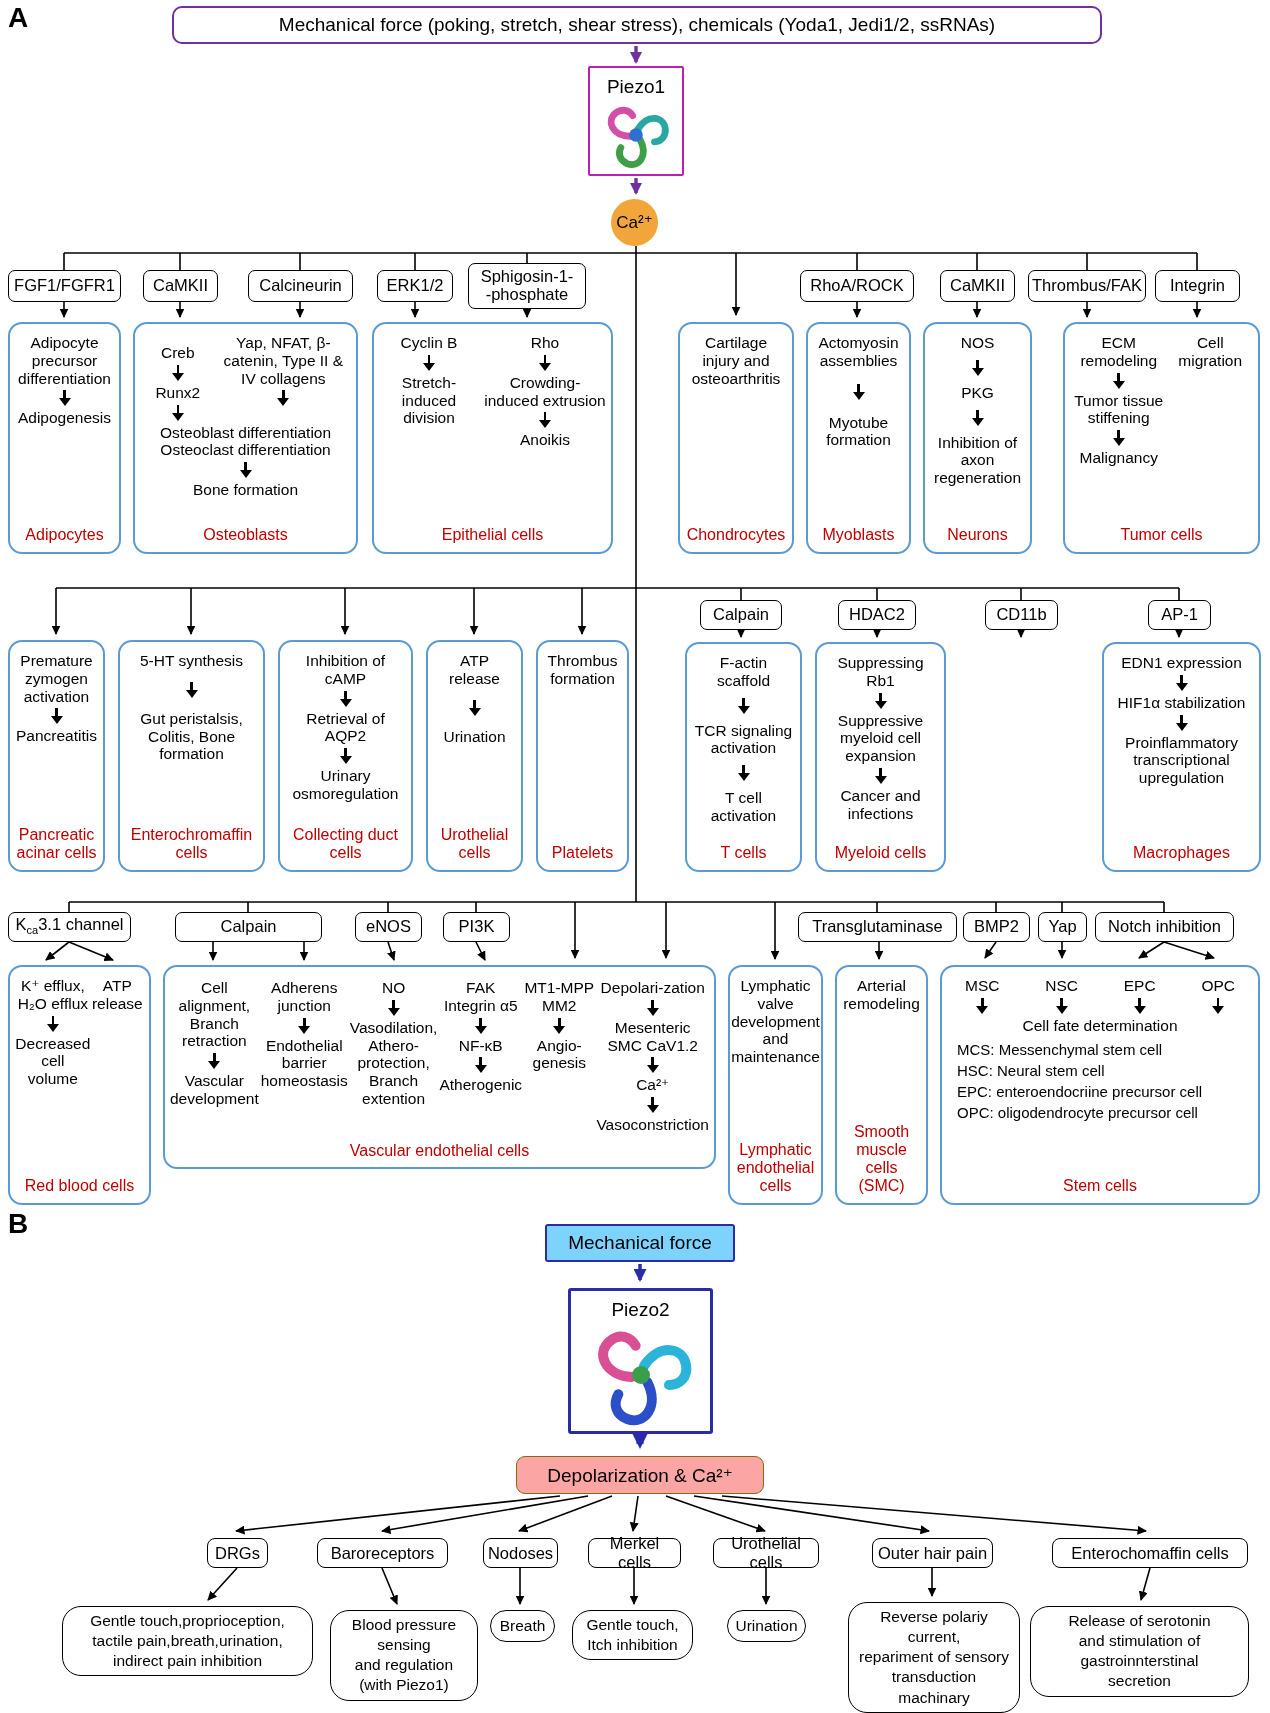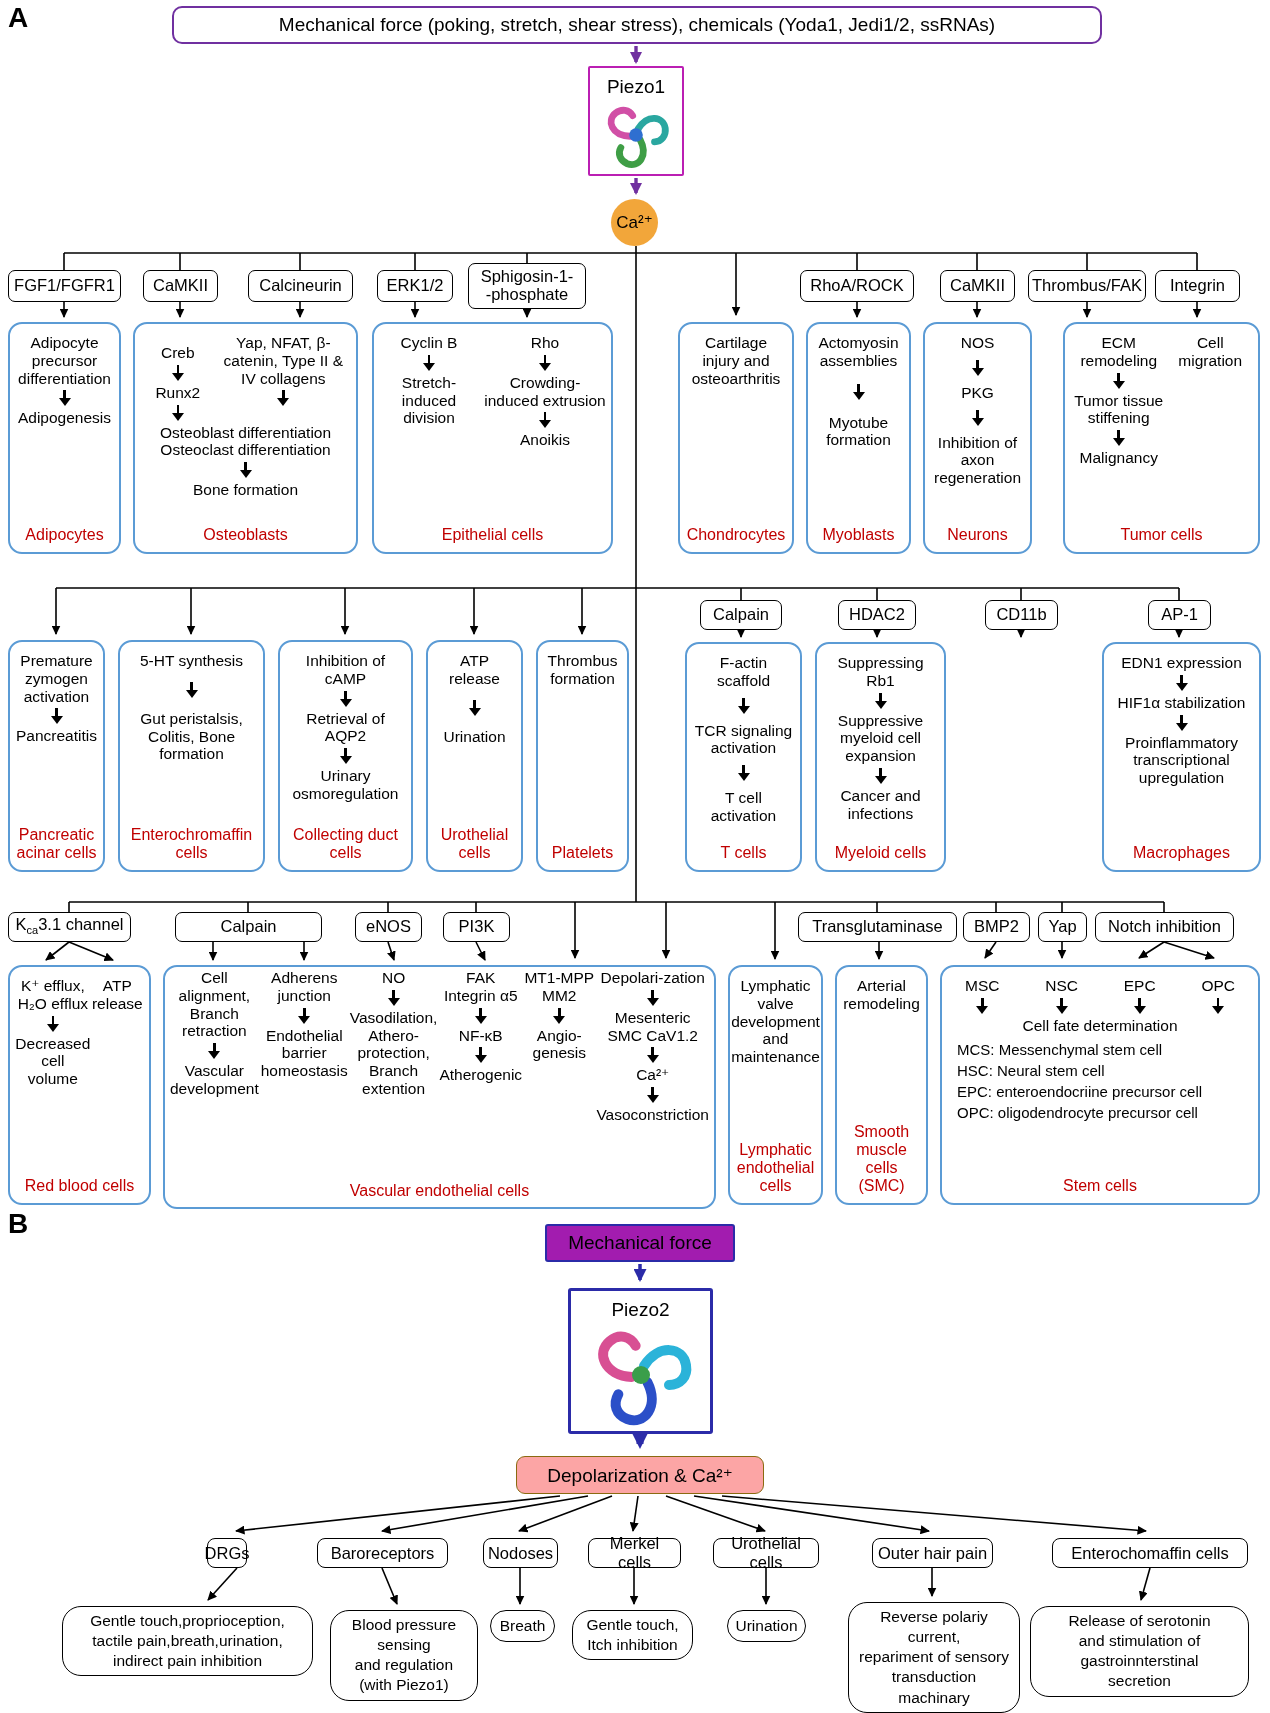--- a/index.html
+++ b/index.html
@@ -19,21 +19,21 @@
 .step{text-align:center;font-size:15.5px;line-height:1.15}
 .cell-label{color:#c00000;font-size:16px;text-align:center;margin-top:auto;padding-top:4px;line-height:1.12}
 .darr{display:block;width:13px;height:16px;position:relative;margin:3px auto;flex:none}
 .darr::before{content:"";position:absolute;left:5.2px;top:0;width:2.6px;height:9px;background:#000}
 .darr::after{content:"";position:absolute;left:.5px;top:8px;border-left:6px solid transparent;border-right:6px solid transparent;border-top:8.5px solid #000}
 .pre{white-space:pre-line}
 .colrow{display:flex;width:100%;justify-content:space-between;align-items:flex-start}
 .col{display:flex;flex-direction:column;align-items:center}
 .legend{width:100%;padding:6px 10px 0;display:flex;flex-direction:column;gap:3px}
 .legend-line{font-size:15px;text-align:left;line-height:1.2}
-.mech-box{border:2.6px solid #2b2ba8;border-radius:3px;display:flex;align-items:center;justify-content:center;font-size:19px;background:#a21caf;z-index:2}
+.mech-box{border:2.6px solid #2b2ba8;border-radius:3px;display:flex;align-items:center;justify-content:center;font-size:19px;background:#7dd3fc;z-index:2}
 .depol-box{background:#fca5a5;border:1.4px solid #8a6a10;border-radius:9px;display:flex;align-items:center;justify-content:center;font-size:19px;z-index:2}
 .rbox{border:1.8px solid #000;border-radius:8px;background:#fff;display:flex;align-items:center;justify-content:center;font-size:16.5px;z-index:2;text-align:center;padding:1px 4px}
 .obox{border:1.8px solid #000;border-radius:19px;background:#fff;font-size:15.5px;z-index:2;text-align:center;display:flex;align-items:center;justify-content:center;line-height:1.3;padding:4px 6px}
 sub{font-size:11px}
 </style>
 </head>
 <body>
 
 <div id="canvas">
 
@@ -339,21 +339,21 @@
         <span class="darr"></span>
         <div class="step">Decreased cell volume</div>
       </div>
       <div class="col" style="width:55px">
         <div class="step">ATP release</div>
       </div>
     </div>
     <div class="cell-label">Red blood cells</div>
   </div>
 
-  <div class="abs cbox" style="left:163px;top:965px;width:553px;height:244px;padding:2px 5px 7px">
+  <div class="abs cbox" style="left:163px;top:965px;width:553px;height:204px;padding:12px 5px 7px">
     <div class="colrow" style="flex:1;gap:2px">
       <div class="col" style="flex:1">
         <div class="step">Cell alignment, Branch retraction</div>
         <span class="darr"></span>
         <div class="step">Vascular development</div>
       </div>
       <div class="col" style="flex:1">
         <div class="step">Adherens junction</div>
         <span class="darr"></span>
         <div class="step">Endothelial barrier homeostasis</div>
@@ -442,21 +442,21 @@
         <path d="M3,-9 C18,-32 42,-28 45,-10 C47,2 39,10 28,10" stroke="#d84f93" stroke-width="10" transform="rotate(240)"></path>
         <circle r="9" fill="#3a9e4a"></circle>
       </g>
     </svg>
   </div>
 
   <div class="abs depol-box" style="left:516px;top:1456px;width:248px;height:38px">
     <span>Depolarization &amp; Ca²⁺</span>
   </div>
 
-  <div class="abs rbox" style="left:207px;top:1538px;width:40px;height:30px">DRGs</div>
+  <div class="abs rbox" style="left:207px;top:1538px;width:61px;height:30px">DRGs</div>
   <div class="abs rbox" style="left:317px;top:1538px;width:131px;height:30px">Baroreceptors</div>
   <div class="abs rbox" style="left:483px;top:1538px;width:75px;height:30px">Nodoses</div>
   <div class="abs rbox" style="left:588px;top:1538px;width:93px;height:30px">Merkel cells</div>
   <div class="abs rbox" style="left:713px;top:1538px;width:106px;height:30px">Urothelial cells</div>
   <div class="abs rbox" style="left:872px;top:1538px;width:121px;height:30px">Outer hair pain</div>
   <div class="abs rbox" style="left:1052px;top:1538px;width:196px;height:30px">Enterochomaffin cells</div>
 
   <div class="abs obox pre" style="left:62px;top:1606px;width:251px">Gentle touch,proprioception,
 tactile pain,breath,urination,
 indirect pain inhibition</div>

